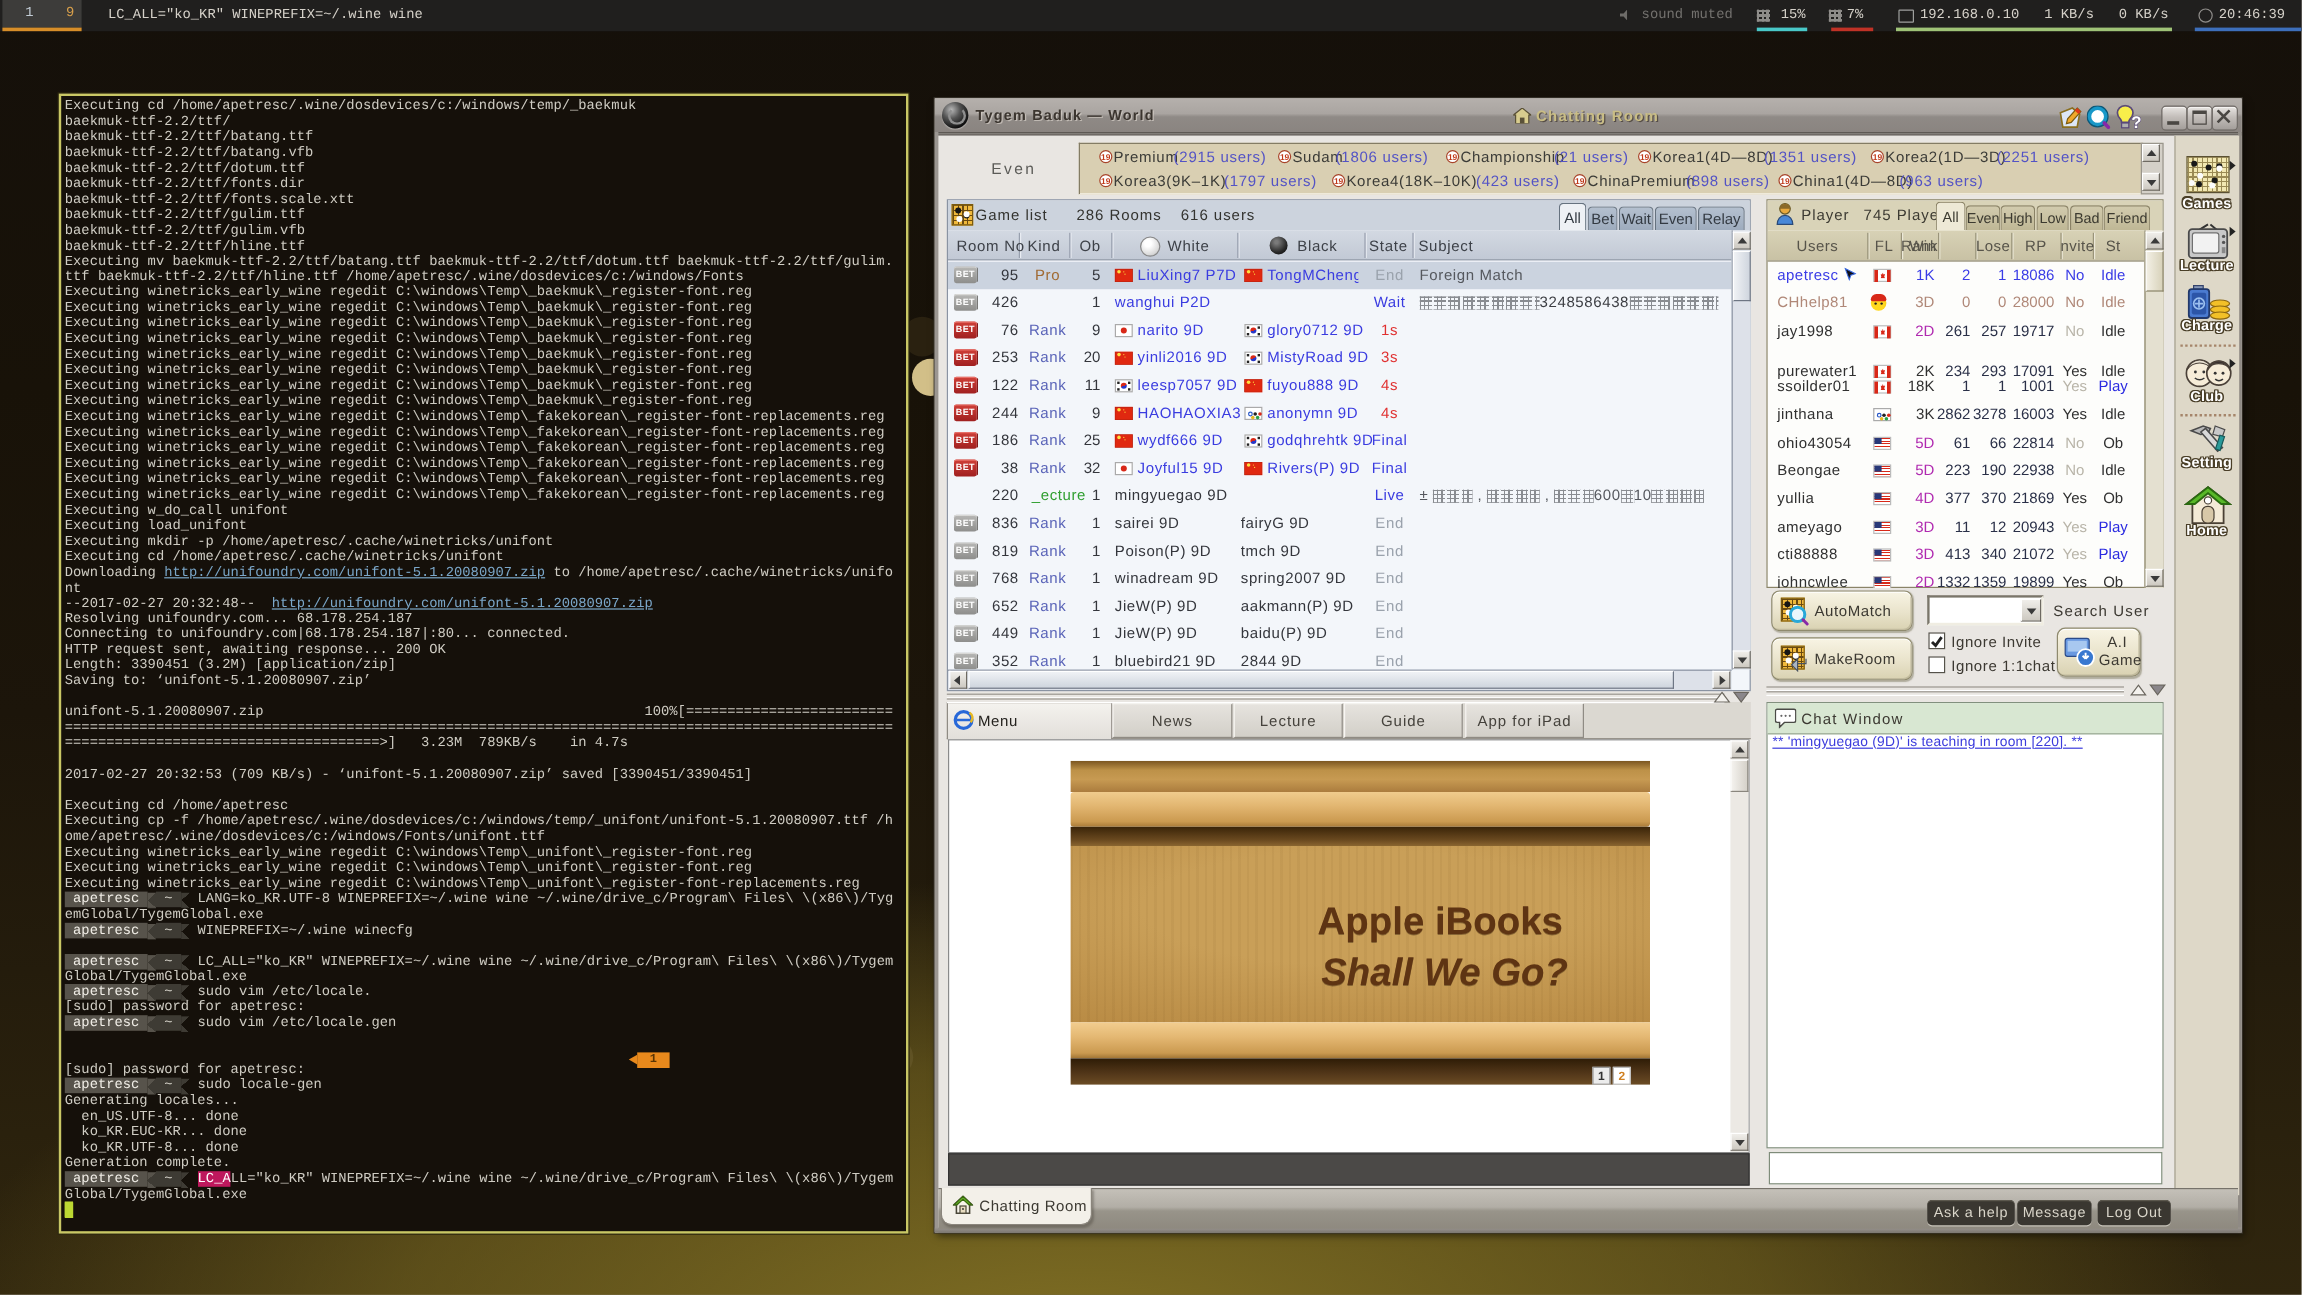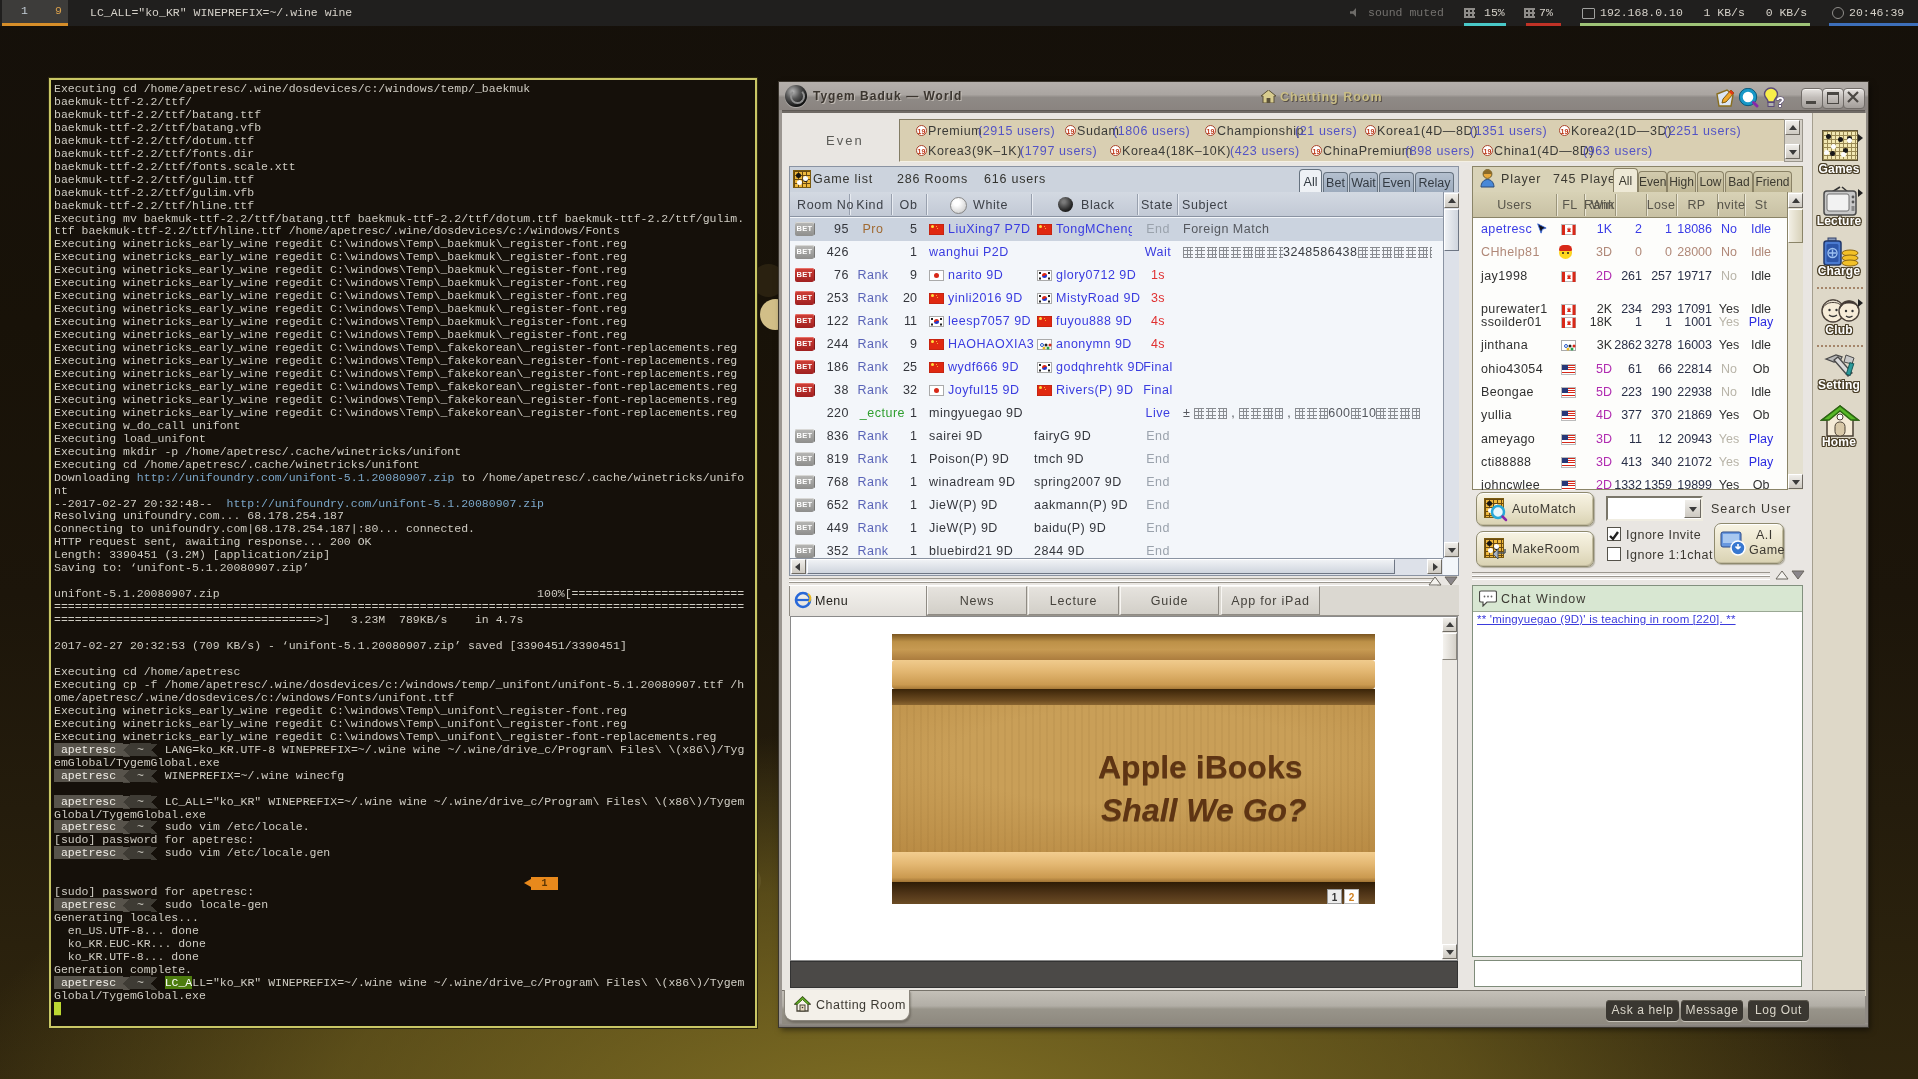--- a/index.html
+++ b/index.html
@@ -13,27 +13,27 @@
 #wsbox{left:2px;top:0;width:66px;height:23px;background:#3d3c3a}
 #wsbox .n1{position:absolute;left:19px;top:4px;font:11.5px "Liberation Mono";color:#c3cdd6}
 #wsbox .n9{position:absolute;left:53px;top:4px;font:11.5px "Liberation Mono";color:#d9a04b}
 #wsul{left:2px;top:23px;width:66px;height:3px;background:#d78e29}
 .tbt{font:11.5px "Liberation Mono";color:#d5d1c9;top:6px}
 .tbg{font:11.5px "Liberation Mono";color:#73716e;top:6px}
 .ul{top:23px;height:3px}
 
 #term{left:49px;top:78px;width:704px;height:946px;background:#15100a;border:2px solid #c9c765;box-shadow:0 0 0 1px #2e2910}
 #term pre{position:absolute;left:3px;top:3px;margin:0;font:11.5px/12.96px "Liberation Mono",monospace;color:#cfccc3}
-#term a{color:#7ba7c9;}
+#term a{color:#7ba7c9;text-decoration:underline}
 .pr1{background:#57534b;color:#f1eee7}
 .pr2{background:#3e3b34;color:#d8d5cc}
 .parr{display:inline-block;width:7px;height:13px;vertical-align:top}
 .arr1{background:linear-gradient(to bottom right,#57534b 49.5%,rgba(0,0,0,0) 50%) top/100% 50% no-repeat,linear-gradient(to top right,#57534b 49.5%,rgba(0,0,0,0) 50%) bottom/100% 50% no-repeat,#3e3b34}
 .arr2{background:linear-gradient(to bottom right,#3e3b34 49.5%,rgba(0,0,0,0) 50%) top/100% 50% no-repeat,linear-gradient(to top right,#3e3b34 49.5%,rgba(0,0,0,0) 50%) bottom/100% 50% no-repeat}
-.sel{background:#4d7c0f;color:#fff}
+.sel{background:#be185d;color:#fff}
 .cur{background:#bcd832;color:#bcd832}
 #mark1{left:480px;top:797px;width:27px;height:13px;background:#e8891c;font:bold 10px/13px "Liberation Mono";color:#5a3505;text-align:center}
 #mark1:before{content:"";position:absolute;left:-7px;top:2px;border-right:7px solid #e8891c;border-top:4.5px solid transparent;border-bottom:4.5px solid transparent}
 
 #win{left:779px;top:82px;width:1089px;height:945px;background:#e9e6e2;box-shadow:0 0 0 1px #3b362e,2px 3px 6px rgba(0,0,0,.5)}
 #titlebar{left:0;top:0;width:1089px;height:28px;background:linear-gradient(#b5b0ac 0%,#aaa5a1 45%,#8f8a86 55%,#8a8480 100%);border-bottom:1px solid #5e5954}
 #tstrip{left:0;top:29px;width:1089px;height:2px;background:#6f6a65}
 .ttxt{font:bold 12px "Liberation Sans";color:#3b352f;letter-spacing:1px;text-shadow:1px 1px 0 rgba(225,218,210,.6)}
 .ktxt{font:bold 12.5px "Liberation Sans";color:#c9bd85;letter-spacing:1px;text-shadow:1px 1px 0 rgba(40,30,20,.55)}
 .wbtn{top:6px;width:20px;height:19px;background:linear-gradient(#e8e5e2,#c2bdb9 45%,#a39e9a);border:1px solid #716c68;border-radius:4px;box-shadow:inset 0 1px 0 #f5f3f1}

